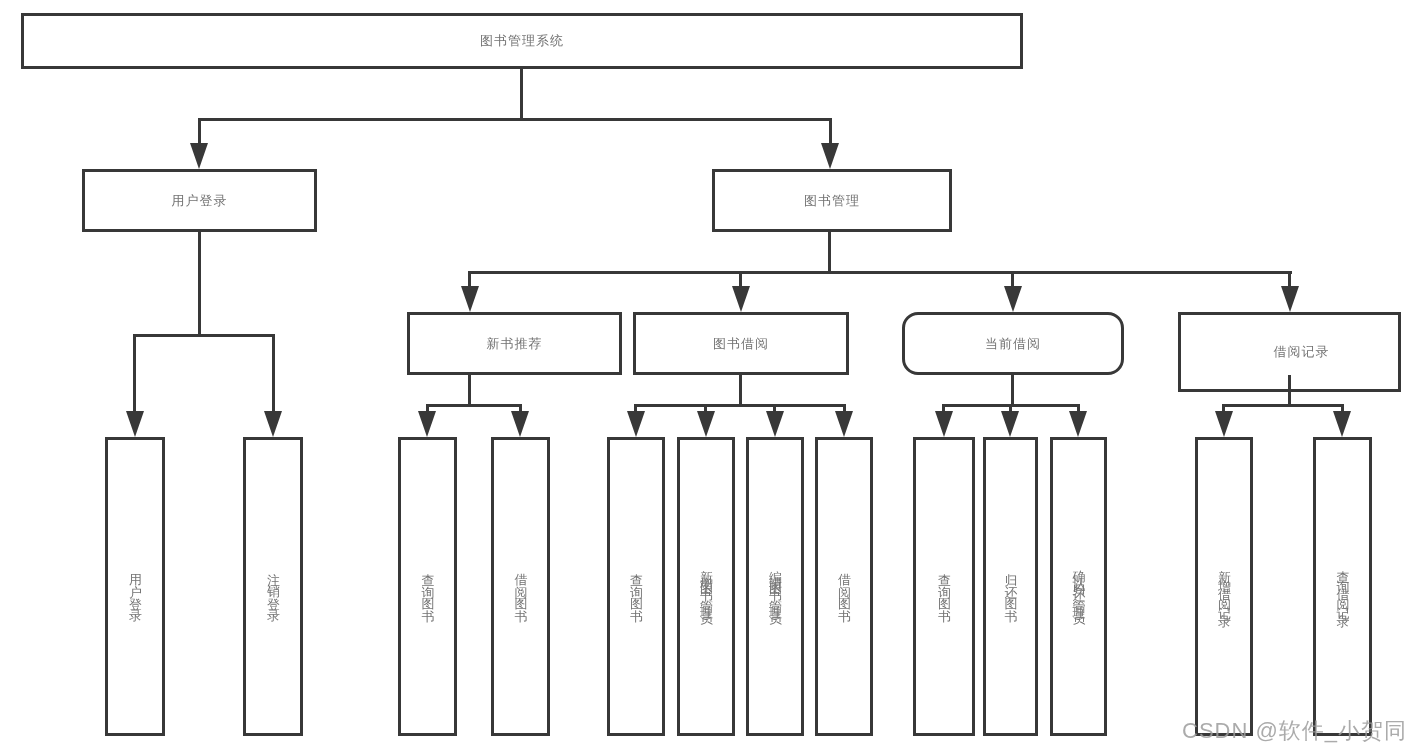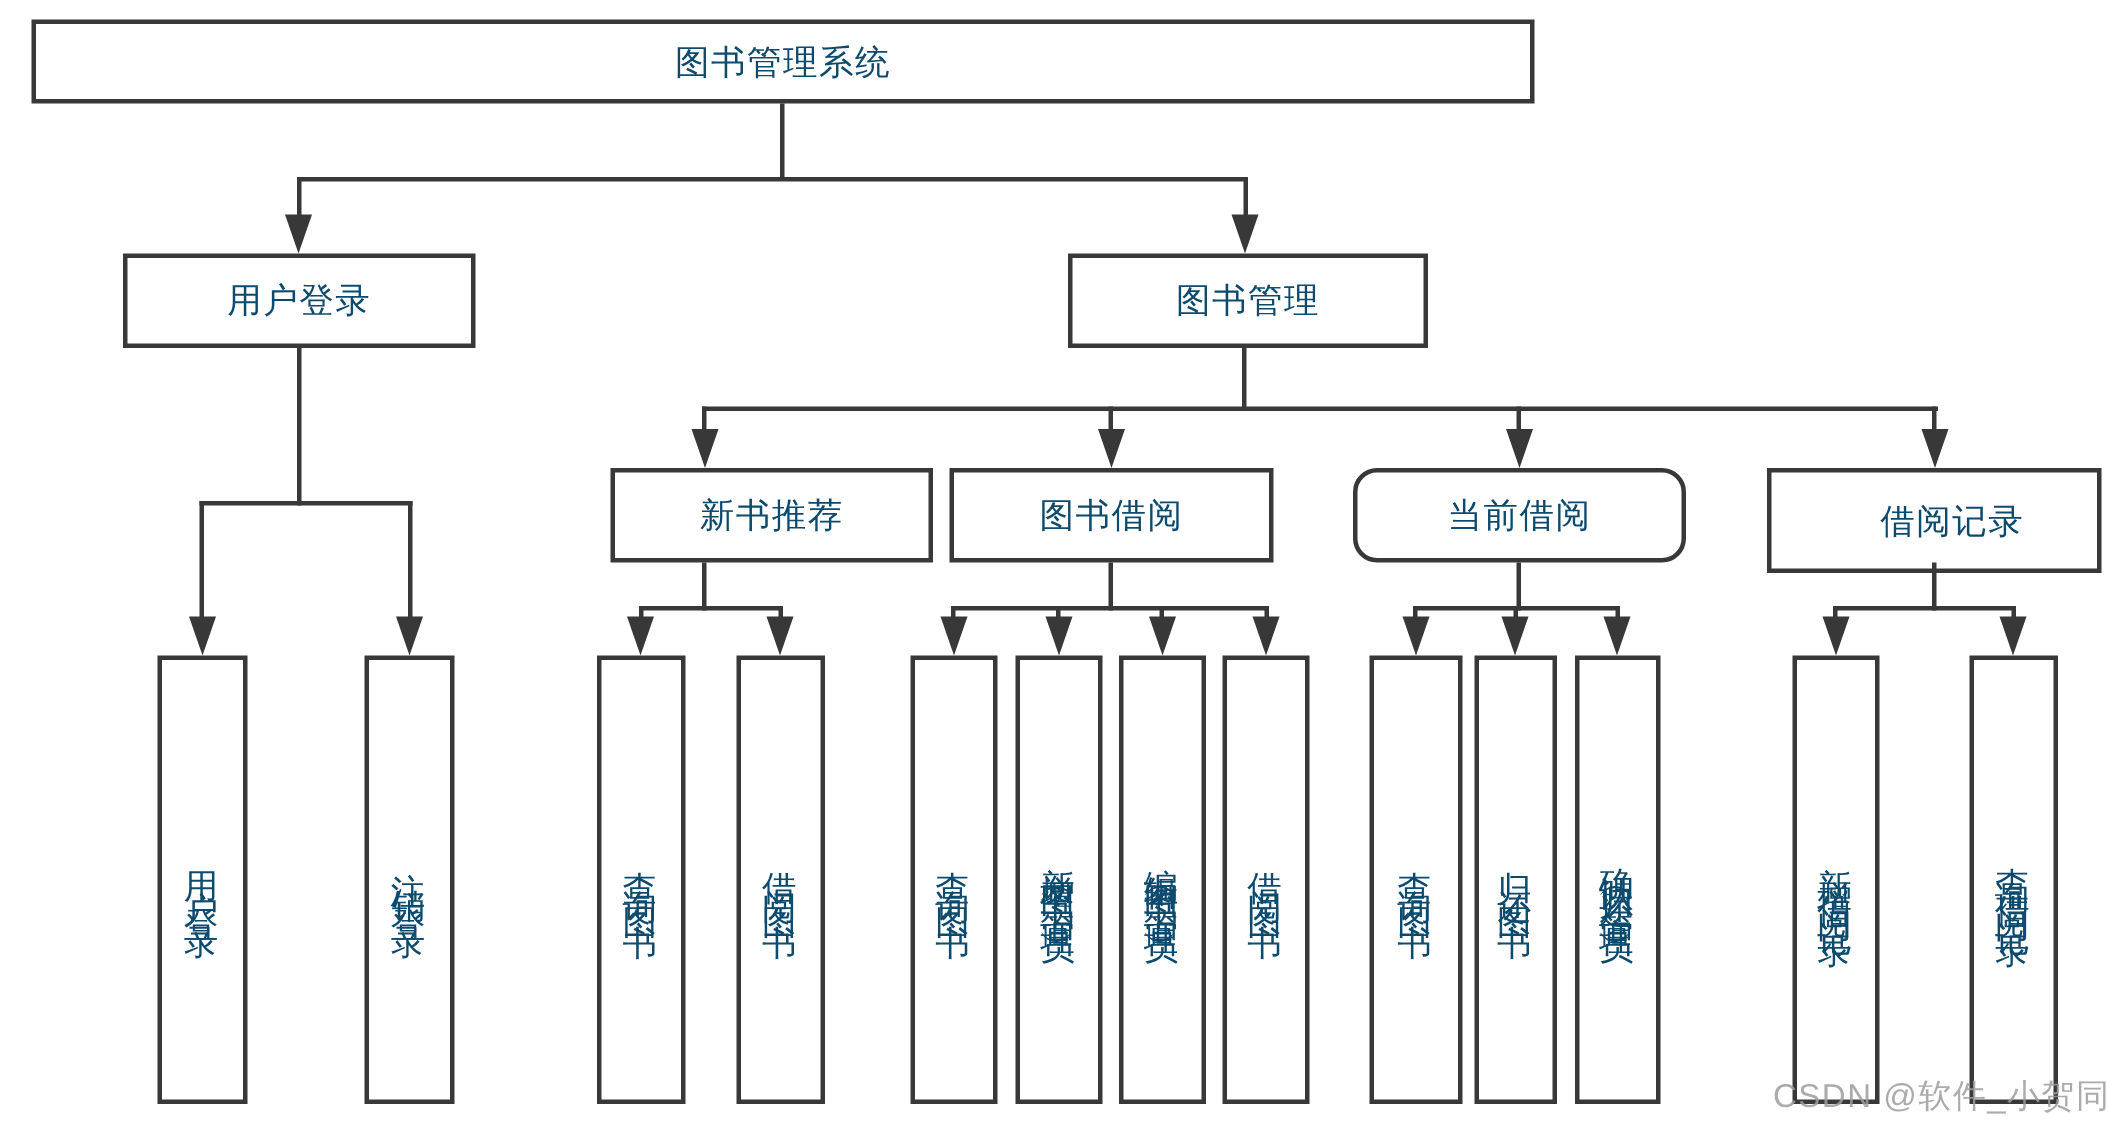--- a/index.html
+++ b/index.html
@@ -4,21 +4,21 @@
 <style>
   html, body { margin:0; padding:0; background:#ffffff; }
   .stage {
     position:relative; width:1405px; height:747px; background:#ffffff;
     font-family:"Liberation Sans","DejaVu Sans",sans-serif; overflow:hidden;
   }
   .box {
     position:absolute; box-sizing:border-box;
     border:3px solid #383838; background:#ffffff;
     display:flex; align-items:center; justify-content:center;
-    font-size:23px; color:#0c4a6e; letter-spacing:1px;
+    font-size:13px; color:#737373; letter-spacing:1px;
     text-align:center; white-space:nowrap;
   }
   .vbox {
     writing-mode:vertical-rl; text-orientation:mixed; white-space:normal;
   }
   .ls-a { letter-spacing:12px; }
   .ls-b { letter-spacing:9px; }
   .ls-c { letter-spacing:6px; }
   .hline, .vline { position:absolute; background:#383838; }
   .hline { height:3px; }
@@ -65,21 +65,21 @@
   <div class="vline" style="left:739px; top:271px; height:18px;"></div>
   <div class="arrow" style="left:732px; top:286px;"></div>
   <div class="vline" style="left:1011px; top:271px; height:18px;"></div>
   <div class="arrow" style="left:1004px; top:286px;"></div>
   <div class="vline" style="left:1288px; top:271px; height:18px;"></div>
   <div class="arrow" style="left:1281px; top:286px;"></div>
 
   <div class="box" style="left:363px; top:312px; width:215px; height:63px;margin-left:44px;">新书推荐</div>
   <div class="box" style="left:633px; top:312px; width:216px; height:63px;">图书借阅</div>
   <div class="box" style="left:902px; top:312px; width:222px; height:63px;border-radius:16px;">当前借阅</div>
-  <div class="box" style="left:1178px; top:312px; width:223px; height:70px;padding-left:24px;">借阅记录</div>
+  <div class="box" style="left:1178px; top:312px; width:223px; height:80px;padding-left:24px;">借阅记录</div>
 
   <div class="vline" style="left:468px; top:375px; height:32px;"></div>
   <div class="vline" style="left:739px; top:375px; height:32px;"></div>
   <div class="vline" style="left:1011px; top:375px; height:32px;"></div>
   <div class="vline" style="left:1288px; top:375px; height:32px;"></div>
 
   <div class="hline" style="left:426px; top:404px; width:96px;"></div>
   <div class="hline" style="left:634px; top:404px; width:212px;"></div>
   <div class="hline" style="left:942px; top:404px; width:138px;"></div>
   <div class="hline" style="left:1222px; top:404px; width:122px;"></div>

